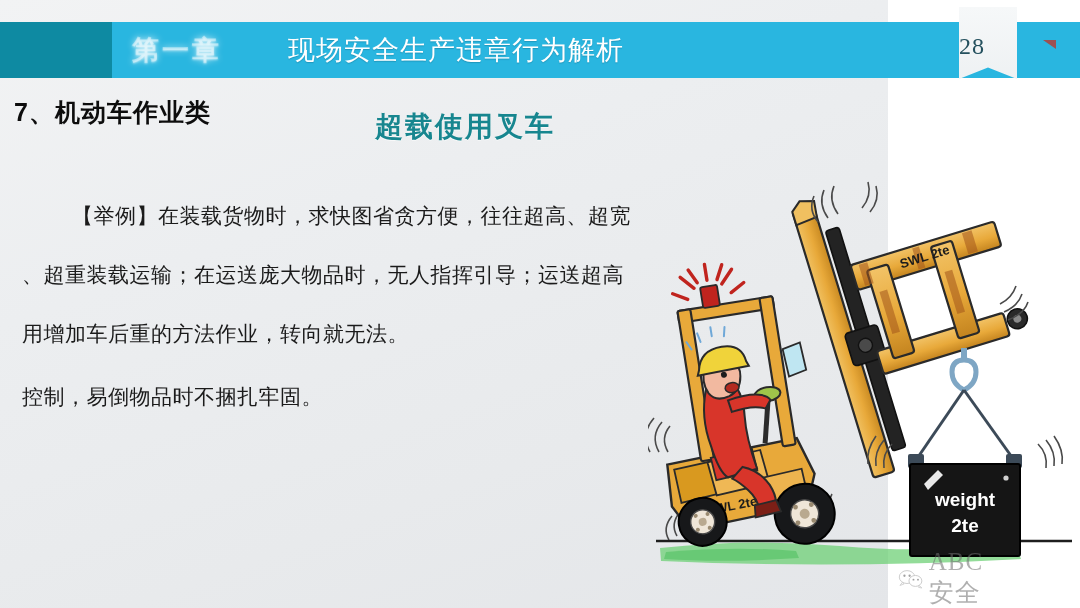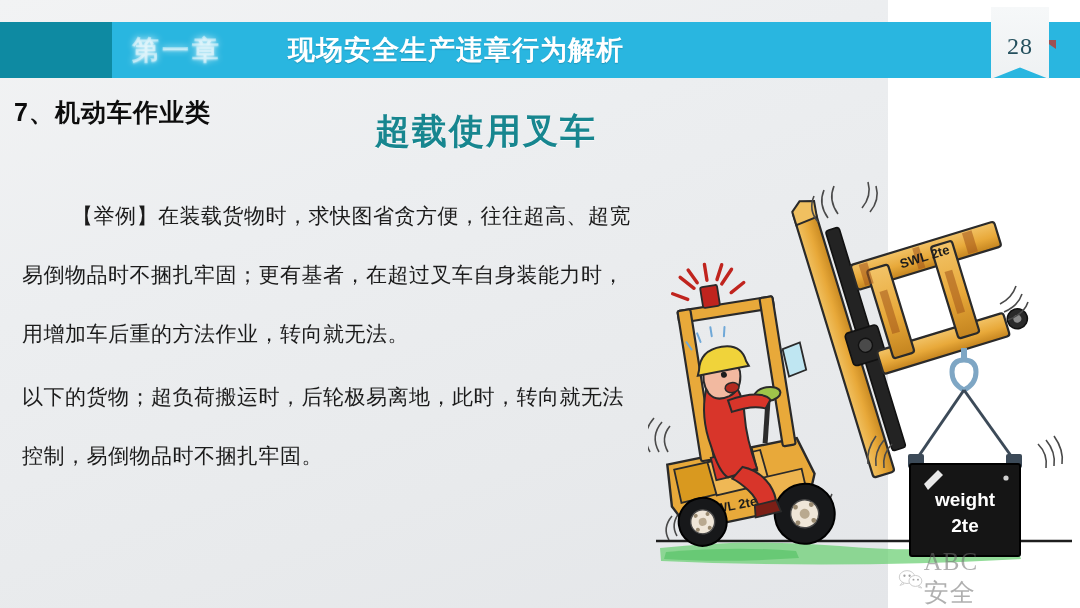--- a/index.html
+++ b/index.html
@@ -29,73 +29,73 @@
     position:absolute; left:132px; top:6px;
     font-size:27px; font-weight:bold; letter-spacing:3px;
     color:rgba(255,255,255,.42);
     text-shadow:0 0 7px rgba(255,255,255,.75), 0 1px 2px rgba(255,255,255,.5);
     filter:blur(.6px);
     white-space:nowrap;
     line-height:44px;
   }
   #banner-title {
     position:absolute; left:288px; top:6px;
-    font-size:27px; font-weight:bold; color:#ffffff;
+    font-size:27px; font-weight:normal; color:#ffffff;
     letter-spacing:1px; line-height:44px; white-space:nowrap;
     text-shadow:0 1px 1px rgba(0,60,80,.25);
   }
   #banner-accent {
     position:absolute; left:1043px; top:18px;
     width:0; height:0;
     border-top:9px solid #b04038;
     border-left:13px solid transparent;
     opacity:.85;
   }
   
   #page-ribbon {
-    position:absolute; left:991px; top:7px; width:58px; height:72px;
+    position:absolute; left:959px; top:7px; width:58px; height:72px;
     background:linear-gradient(180deg,#f6f8f9 0%,#eef1f3 100%);
     box-shadow:0 2px 5px rgba(0,0,0,.18);
     clip-path:polygon(0 0,100% 0,100% 100%,50% 84%,0 100%);
-    display:flex; align-items:flex-start; justify-content:center;
+    display:flex; align-items:flex-start; justify-content:flex-start;
   }
   #page-number {
     margin-top:26px;
     font-size:24px; color:#24505e; font-family:"Liberation Serif",serif;
     letter-spacing:1px;
   }
   
   #section-heading {
     position:absolute; left:14px; top:96px;
     font-size:25px; font-weight:bold; color:#0d0d0d;
     letter-spacing:1px; white-space:nowrap;
   }
   #topic-heading {
     position:absolute; left:375px; top:108px;
-    font-size:35px; font-weight:bold; color:#17868f;
+    font-size:28px; font-weight:bold; color:#17868f;
     letter-spacing:2px; white-space:nowrap;
     text-shadow:0 1px 0 rgba(255,255,255,.6);
   }
   
   #body-text {
     position:absolute; left:22px; top:186px; width:630px;
   }
   .para { margin-bottom:4px; }
   .tline {
     font-size:21px; color:#1b1b1b; line-height:59px;
     letter-spacing:.5px; white-space:nowrap;
   }
   .tline.indent { padding-left:50px; }
   
   #illustration {
     position:absolute; left:648px; top:176px; width:432px; height:400px;
   }
   #wm {
     position:absolute; left:898px; top:548px;
-    display:flex; align-items:center; 
+    display:flex; align-items:center; gap:5px;
     opacity:.55;
   }
   #wm-text {
     font-size:25px; color:#6f6f6f; letter-spacing:1px;
     font-family:"Liberation Serif",serif;
   }
 </style>
 </head>
 <body>
 
@@ -113,26 +113,25 @@
     <span id="page-number">28</span>
   </div>
 
   <div id="section-heading">7、机动车作业类</div>
   <div id="topic-heading">超载使用叉车</div>
 
   <div id="body-text">
 
     <div class="para">
       <div class="tline indent">【举例】在装载货物时，求快图省贪方便，往往超高、超宽</div>
-      <div class="tline">易倒物品时不捆扎牢固；更有基者，在超过叉车自身装能力时，</div>
+      <div class="tline">、超重装载运输；在运送庞大物品时，无人指挥引导；运送超高</div>
       <div class="tline">用增加车后重的方法作业，转向就无法。</div>
     </div>
 
     <div class="para">
-      <div class="tline">以下的货物；超负荷搬运时，后轮极易离地，此时，转向就无法</div>
       <div class="tline">控制，易倒物品时不捆扎牢固。</div>
     </div>
 
   </div>
 
   <div id="illustration">
     <svg width="432" height="400" viewBox="0 0 432 400">
       <defs>
         <linearGradient id="mast" x1="0" y1="0" x2="1" y2="0">
           <stop offset="0" stop-color="#f0c060"></stop>

